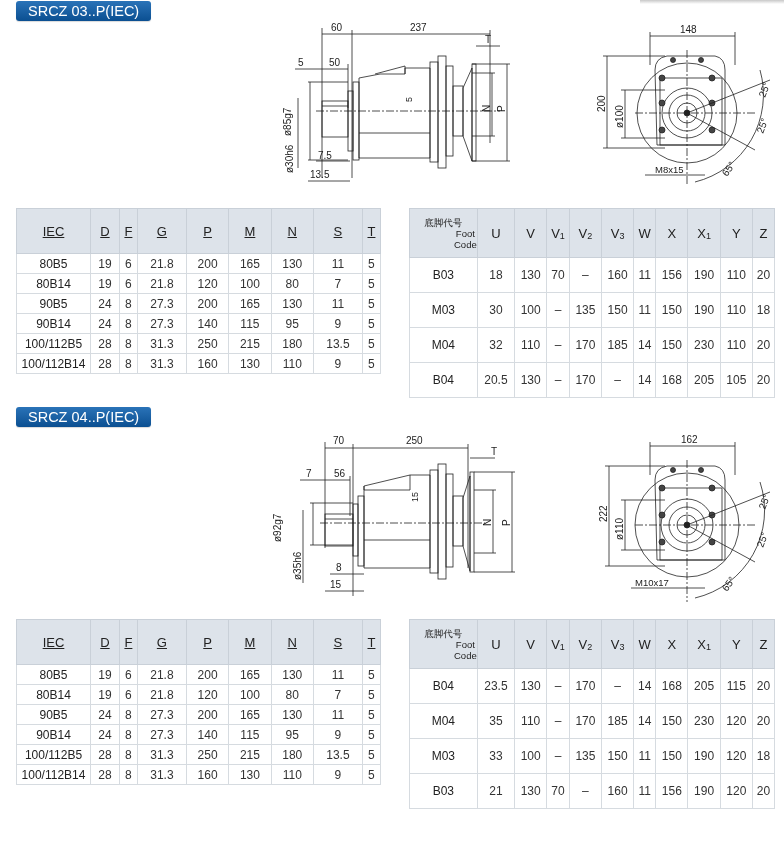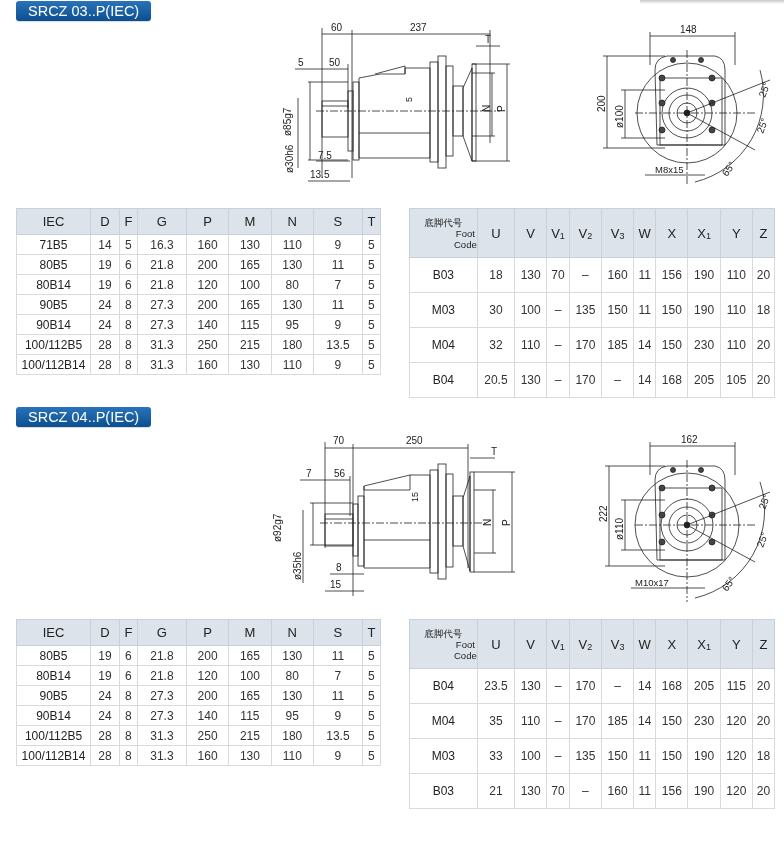--- a/index.html
+++ b/index.html
@@ -10,21 +10,21 @@
   .drawing svg { display: block; }
   svg text { font-family: "Liberation Sans", sans-serif; fill: #222; }
   table { position: absolute; border-collapse: collapse; font-size: 12px; color: #333; }
   th { background: #dde3ea; font-weight: normal; color: #222; font-size: 13px; border: 1px solid #c9d0d8; text-align: center; }
   td { border: 1px solid #d6dbe0; text-align: center; background: #fff; white-space: nowrap; }
   td.code { color: #222; }
   th .cn { display: block; font-size: 9.5px; line-height: 11px; }
   th .en { display: block; font-size: 9.5px; line-height: 11px; padding-left: 44px; }
   th sub { font-size: 9px; vertical-align: -1px; }
   .iec-table td { height: 20px; }
-  .iec-table th { height: 26px; }
+  .iec-table th { height: 45px; text-decoration: underline; }
   .foot-table th { height: 49px; }
   .foot-table td { height: 35px; }
   .footer-link { position: absolute; left: 22px; top: 869px; font-size: 15px; color: #2e7bc4; text-decoration: none; }
 </style>
 </head>
 <body>
 
 <div class="top-shadow"></div>
 
 <div class="section-title" style="top:1px;">SRCZ 03..P(IEC)</div>
@@ -140,31 +140,20 @@
     <th>F</th>
     <th>G</th>
     <th>P</th>
     <th>M</th>
     <th>N</th>
     <th>S</th>
     <th>T</th>
   </tr>
     </thead>
   <tbody id="iec0">
-      <tr>
-        <td class="code">71B5</td>
-        <td>14</td>
-        <td>5</td>
-        <td>16.3</td>
-        <td>160</td>
-        <td>130</td>
-        <td>110</td>
-        <td>9</td>
-        <td>5</td>
-      </tr>
       <tr>
         <td class="code">80B5</td>
         <td>19</td>
         <td>6</td>
         <td>21.8</td>
         <td>200</td>
         <td>165</td>
         <td>130</td>
         <td>11</td>
         <td>5</td>

